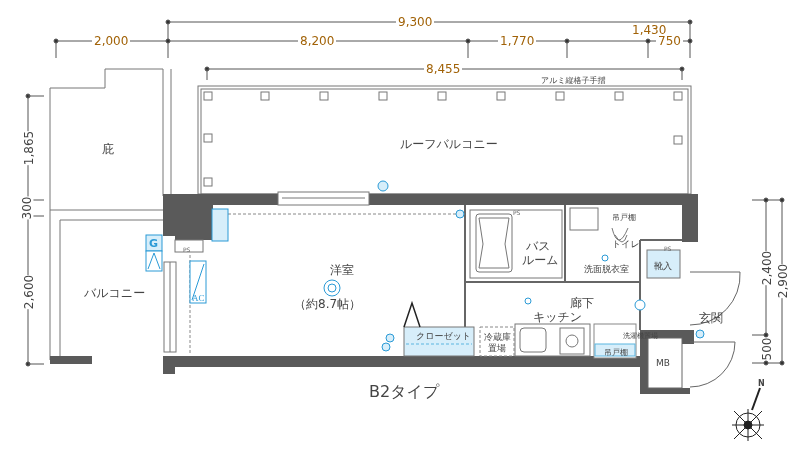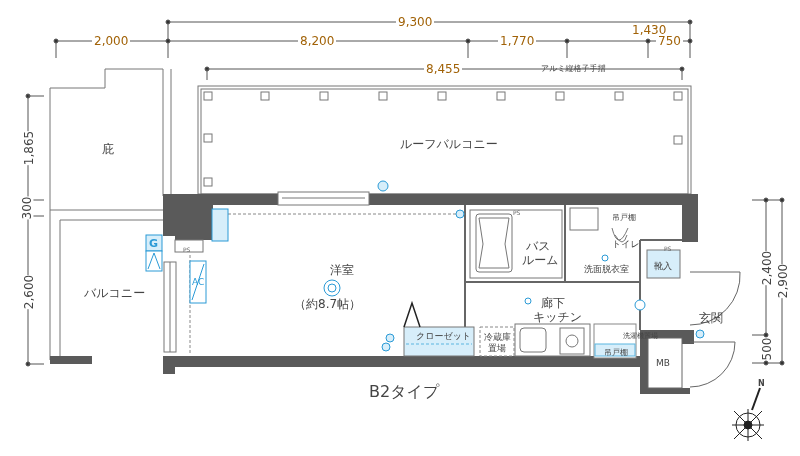--- a/index.html
+++ b/index.html
@@ -217,41 +217,41 @@
 
 <span class="vtxt" style="left:12px;top:142px;">1,865</span>
 <span class="vtxt" style="left:16px;top:202px;">300</span>
 <span class="vtxt" style="left:12px;top:286px;">2,600</span>
 
 <span class="vtxt" style="left:750px;top:262px;">2,400</span>
 <span class="vtxt" style="left:766px;top:275px;">2,900</span>
 <span class="vtxt" style="left:756px;top:343px;">500</span>
 
 <span class="label" style="left:400px;top:138px;">ルーフバルコニー</span>
-<span class="label small" style="left:541px;top:62px;font-size:8px;">アルミ縦格子手摺</span>
+<span class="label small" style="left:541px;top:74px;font-size:8px;">アルミ縦格子手摺</span>
 <span class="label" style="left:102px;top:143px;">庇</span>
 <span class="label" style="left:84px;top:287px;">バルコニー</span>
 <span class="label" style="left:330px;top:264px;">洋室</span>
 <span class="label" style="left:294px;top:298px;">（約8.7帖）</span>
 <span class="label" style="left:526px;top:240px;">バス</span>
 <span class="label" style="left:522px;top:254px;">ルーム</span>
 <span class="label small" style="left:584px;top:263px;">洗面脱衣室</span>
 <span class="label small" style="left:612px;top:238px;">トイレ</span>
-<span class="label" style="left:541px;top:297px;">廊下</span>
+<span class="label" style="left:570px;top:297px;">廊下</span>
 <span class="label" style="left:533px;top:311px;">キッチン</span>
 <span class="label" style="left:655px;top:312px;margin-left:44px;">玄関</span>
 <span class="label small" style="left:416px;top:330px;">クローゼット</span>
 <span class="label small" style="left:484px;top:331px;">冷蔵庫</span>
 <span class="label small" style="left:488px;top:342px;">置場</span>
 <span class="label small" style="left:597px;top:330px;font-size:7px;margin-left:26px;">洗濯機置場</span>
 <span class="label small" style="left:612px;top:211px;font-size:8px;">吊戸棚</span>
 <span class="label small" style="left:604px;top:346px;font-size:8px;">吊戸棚</span>
 <span class="label small" style="left:654px;top:260px;">靴入</span>
 <span class="label small" style="left:656px;top:357px;">MB</span>
 
 <span class="label tiny" style="left:183px;top:243px;">PS</span>
 <span class="label tiny" style="left:513px;top:206px;">PS</span>
 <span class="label tiny" style="left:664px;top:242px;">PS</span>
-<span class="label blue small" style="left:192px;top:276px;">AC</span>
+<span class="label blue small" style="left:192px;top:292px;font-family:Liberation Serif, serif;">AC</span>
 <span class="label blue" style="left:149px;top:237px;font-weight:bold;font-size:11px;">G</span>
 <span class="label" style="left:758px;top:377px;font-size:8px;font-weight:bold;">N</span>
 
 <span class="label" style="left:369px;top:385px;font-size:16px;">B2タイプ</span>
 
 </body></html>

